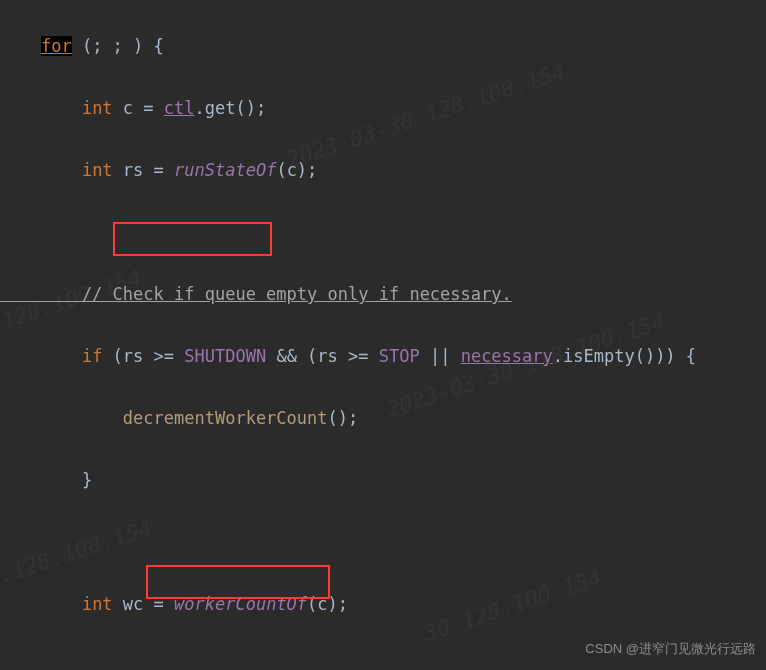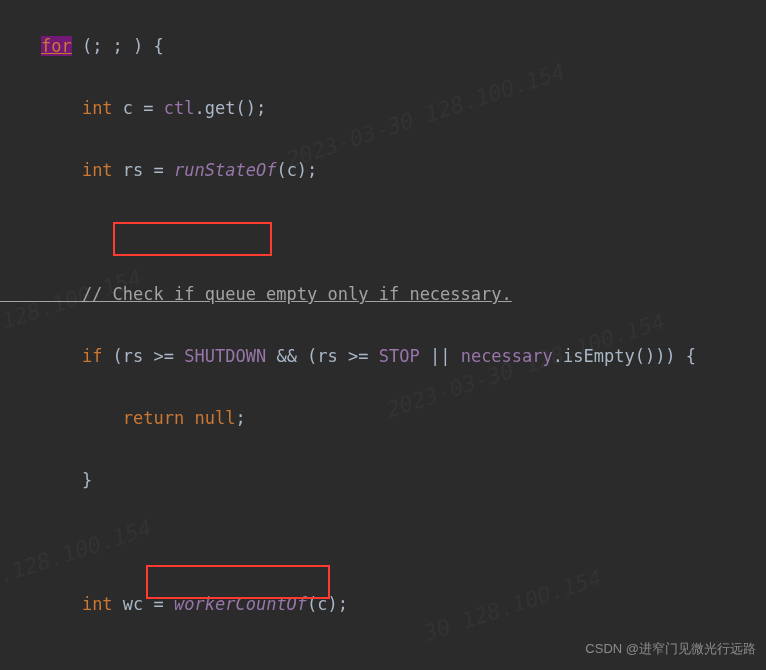--- a/index.html
+++ b/index.html
@@ -20,25 +20,25 @@
     white-space: pre;
     position: relative;
   }
   .line {
     display: block;
     padding-left: 0;
   }
   .kw { color: #cc7832; }       
   .fn-it { color: #9876aa; font-style: italic; } 
   .fn { color: #b09d79; }       
-  .field { color: #9876aa; }    
+  .field { color: #9876aa; text-decoration: underline; }    
   .const { color: #9876aa; }      
   .comm { color: #a3a3a3; text-decoration: underline; }     
   .p { color: #a9b7c6; }        
-  .hl-for { background:#701a75; color:#cc7832;text-decoration:underline; }
+  .hl-for { background:#000000; color:#cc7832;text-decoration:underline; }
   .redbox {
     position: absolute;
     border: 2px solid #ff3b30;
     pointer-events: none;
   }
   .watermark {
     position: absolute;
     color: #ffffff;
     opacity: 0.03;
     font-size: 22px;
@@ -60,21 +60,21 @@
 </head>
 <body>
 
 <div class="code-area">
 <span class="line">    <span class="hl-for">for</span><span class="p"> (; ; ) {</span></span>
 <span class="line"><span>        </span><span class="kw">int</span><span> c = </span><span class="field">ctl</span><span>.get();</span></span>
 <span class="line"><span>        </span><span class="kw">int</span><span> rs = </span><span class="fn-it">runStateOf</span><span>(c);</span></span>
 <span class="line"><span></span> </span>
 <span class="line"><span class="comm">        // Check if queue empty only if necessary.</span></span>
 <span class="line"><span>        </span><span class="kw">if</span><span> (rs &gt;= </span><span class="const">SHUTDOWN</span><span> &amp;&amp; (rs &gt;= </span><span class="const">STOP</span><span> || </span><span class="field">necessary</span><span>.isEmpty())) {</span></span>
-<span class="line"><span>            </span><span class="kw">return</span><span class="kw"> null</span><span>;</span></span>
+<span class="line"><span>            </span><span class="fn">decrementWorkerCount</span><span>();</span></span>
 <span class="line"><span>        }</span></span>
 <span class="line"><span></span> </span>
 <span class="line"><span>        </span><span class="kw">int</span><span> wc = </span><span class="fn-it">workerCountOf</span><span>(c);</span></span>
 
 
 
 
 
 
 

